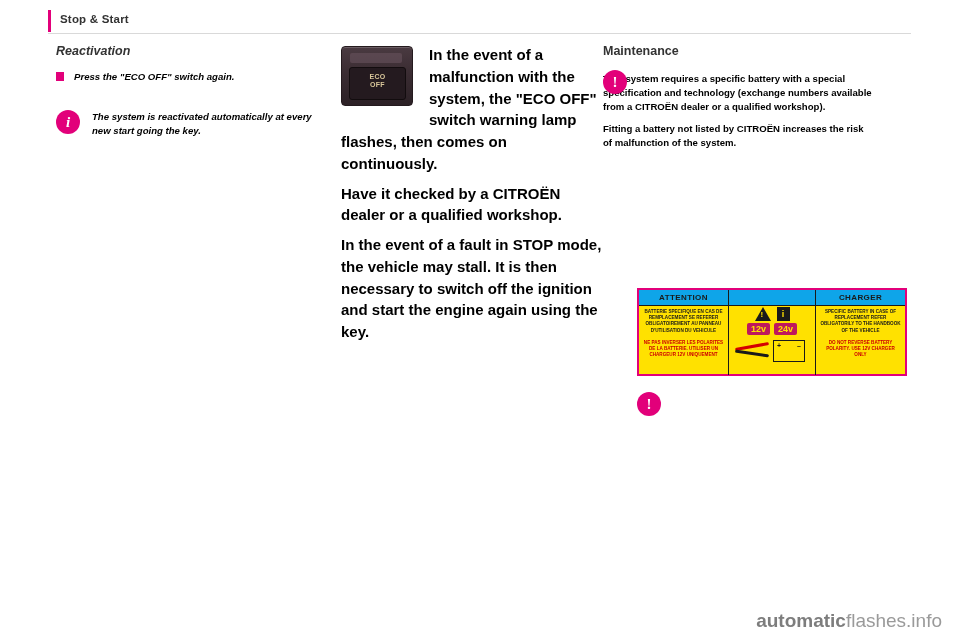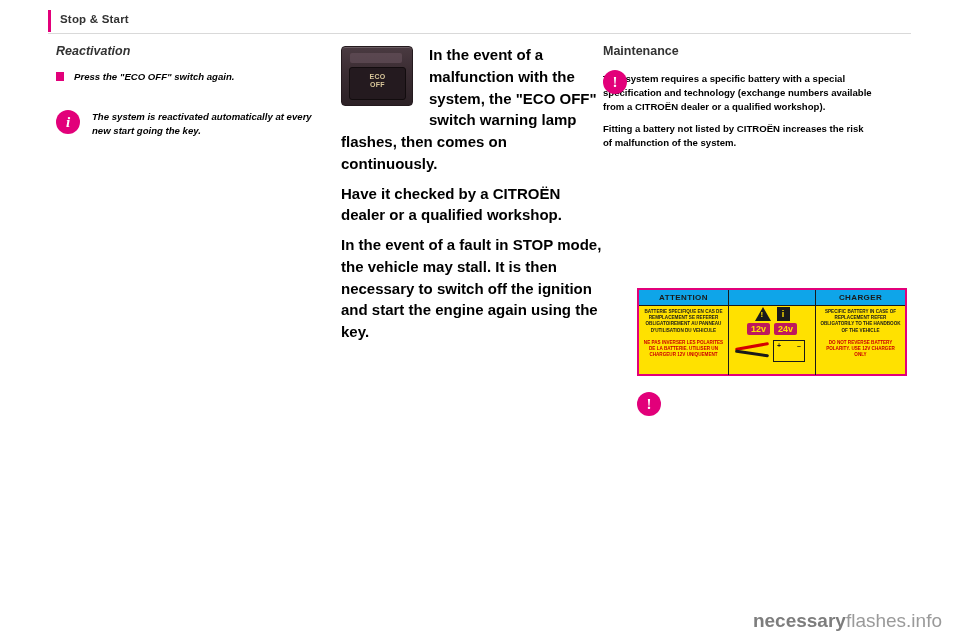--- a/index.html
+++ b/index.html
@@ -416,16 +416,16 @@
 
   <div class="callout3">
     <div class="callout" style="margin-top:0">
       <div class="icon">
         <div class="icon-circle">!</div>
       </div>
     </div>
   </div>
 
   <div class="watermark">
-    <b>necessary</b><span>flashes.info</span>
+    <b>automatic</b><span>flashes.info</span>
   </div>
 
 </div>
 
 </body></html>

